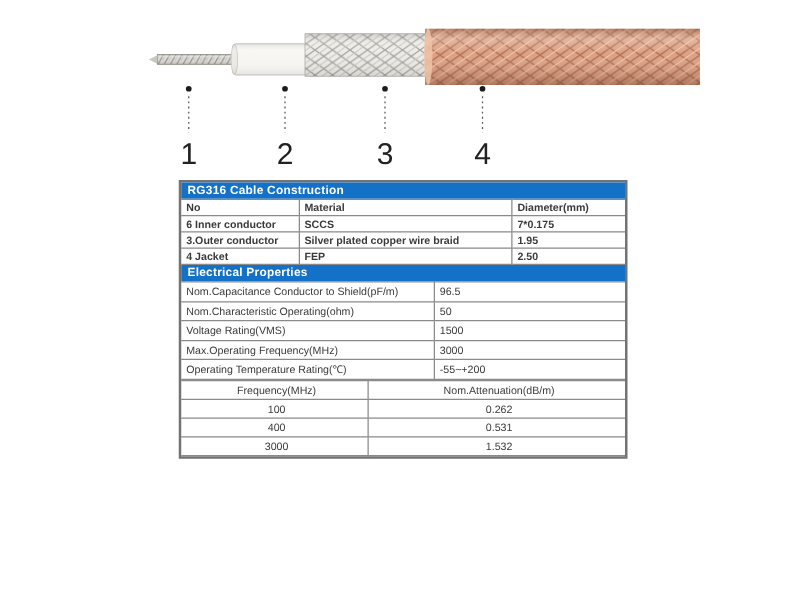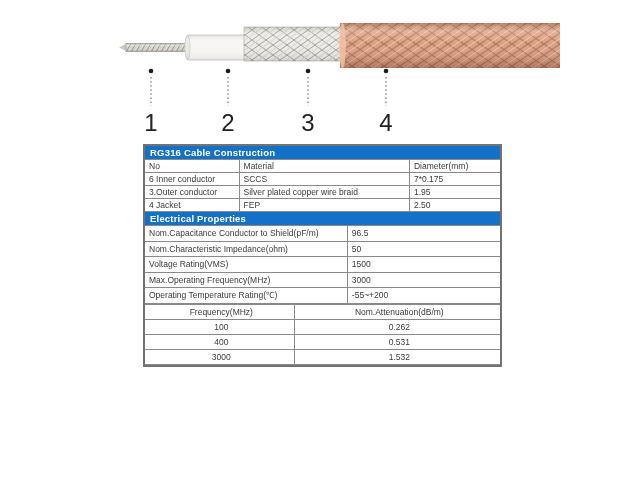--- a/index.html
+++ b/index.html
@@ -14,21 +14,21 @@
     height:13px;line-height:13px;padding-left:5px;letter-spacing:.2px;
   }
   table{border-collapse:collapse;width:100%;table-layout:fixed;}
   td,th{
     border:1px solid #8a8a8a;font-size:8.5px;color:#3a3a3a;font-weight:normal;
     text-align:left;padding:0 0 0 4px;overflow:hidden;white-space:nowrap;
   }
   
   table tr td:first-child, table tr th:first-child{border-left:none;}
   table tr td:last-child, table tr th:last-child{border-right:none;}
-  .t-construction td,.t-construction th{height:12px;line-height:12px;}
+  .t-construction td,.t-construction th{height:12px;line-height:12px;font-weight:bold;}
   .t-electrical td{height:14.5px;line-height:14.5px;}
   .t-attenuation td,.t-attenuation th{height:14px;line-height:14px;text-align:center;}
   .t-construction col.c-no{width:26.5%;}
   .t-construction col.c-mat{width:48%;}
   .t-construction col.c-dia{width:25.5%;}
   .t-electrical col.c-label{width:57%;}
   .t-electrical col.c-value{width:43%;}
   .t-attenuation col.c-freq{width:42%;}
   .t-attenuation col.c-att{width:58%;}
 </style>
@@ -152,21 +152,21 @@
     <colgroup>
         <col class="c-label">
         <col class="c-value">
       </colgroup>
     <tbody>
         <tr>
       <td>Nom.Capacitance Conductor to Shield(pF/m)</td>
       <td>96.5</td>
     </tr>
     <tr>
-      <td>Nom.Characteristic Impedance(ohm)</td>
+      <td>Nom.Characteristic Operating(ohm)</td>
       <td>50</td>
     </tr>
     <tr>
       <td>Voltage Rating(VMS)</td>
       <td>1500</td>
     </tr>
     <tr>
       <td>Max.Operating Frequency(MHz)</td>
       <td>3000</td>
     </tr>

